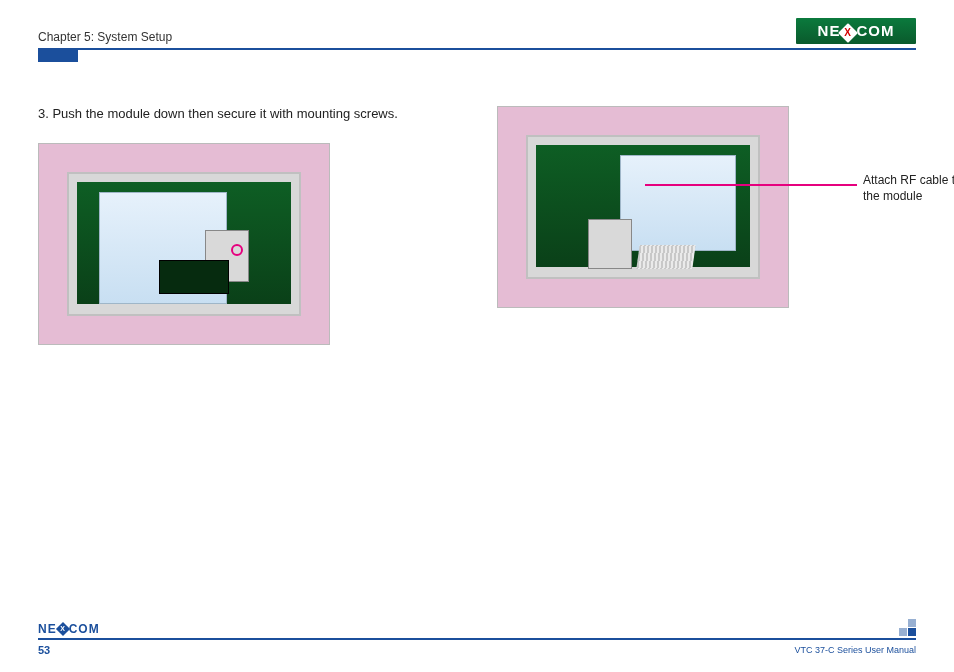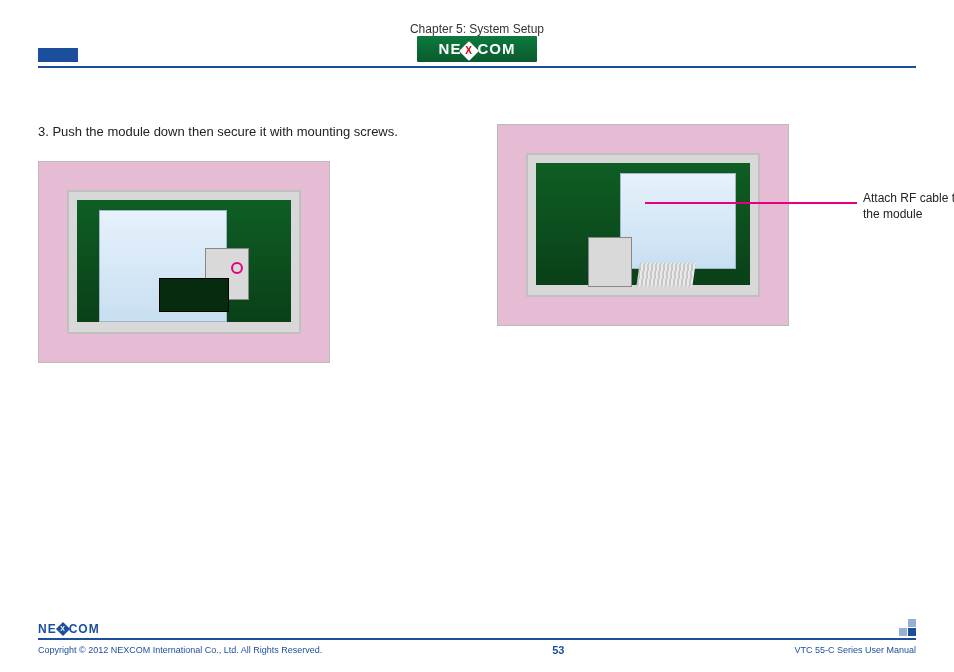--- a/index.html
+++ b/index.html
@@ -12,22 +12,21 @@
     overflow: hidden;
   }
   .page {
     padding: 18px 38px 0 38px;
     height: 100%;
     position: relative;
   }
   .header-row {
     display: flex;
     justify-content: space-between;
-    align-items: center;
-    flex-direction: column;
+    align-items: flex-end;
   }
   .chapter-title {
     font-size: 12px;
     color: #333;
     padding-top: 4px;
   }
   .logo-top {
     width: 120px;
     height: 26px;
     background: linear-gradient(#0b7a3d, #0a5a2c);
@@ -277,18 +276,17 @@
       </div>
       <div class="foot-squares">
         <div class="fs blank"></div>
           <div class="fs lt"></div>
         <div class="fs lt"></div>
           <div class="fs"></div>
       </div>
     </div>
     <div class="foot-rule"></div>
     <div class="foot-info">
-      <span>Copyright © 2012 NEXCOM International Co., Ltd. All Rights Reserved.</span>
       <span class="page-num">53</span>
-      <span>VTC 55-C Series User Manual</span>
+      <span>VTC 37-C Series User Manual</span>
     </div>
   </div>
 </div>
 
 </body></html>

